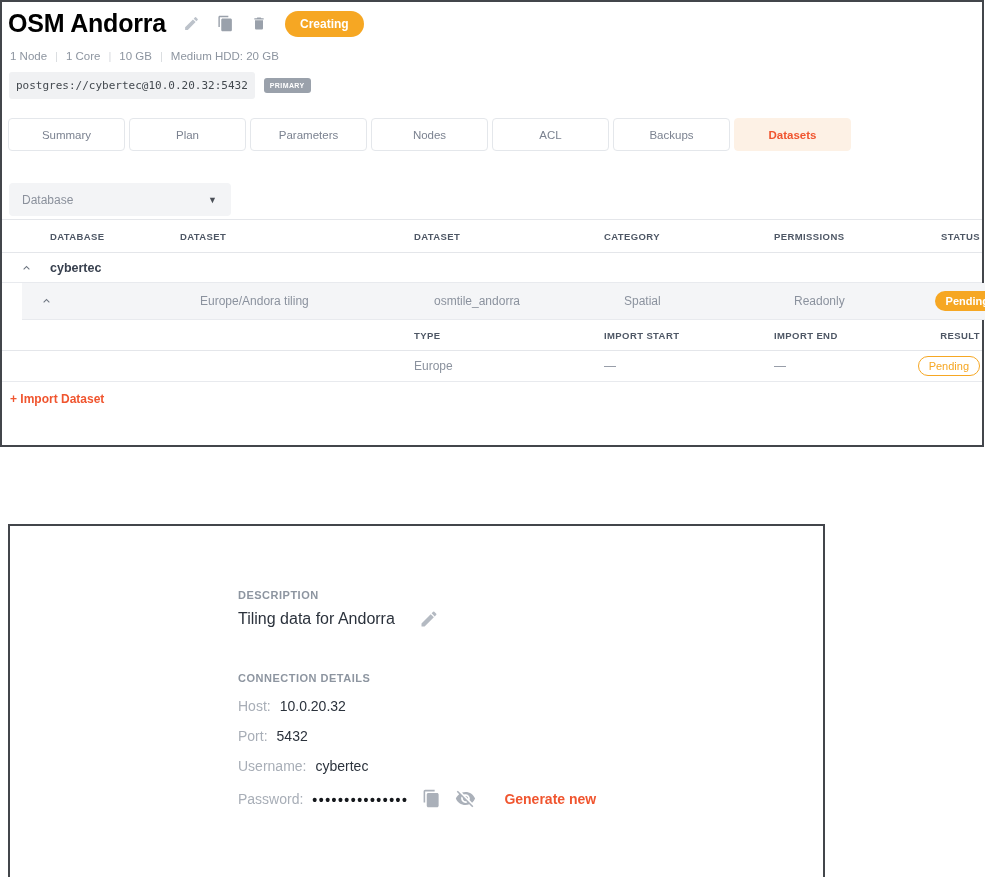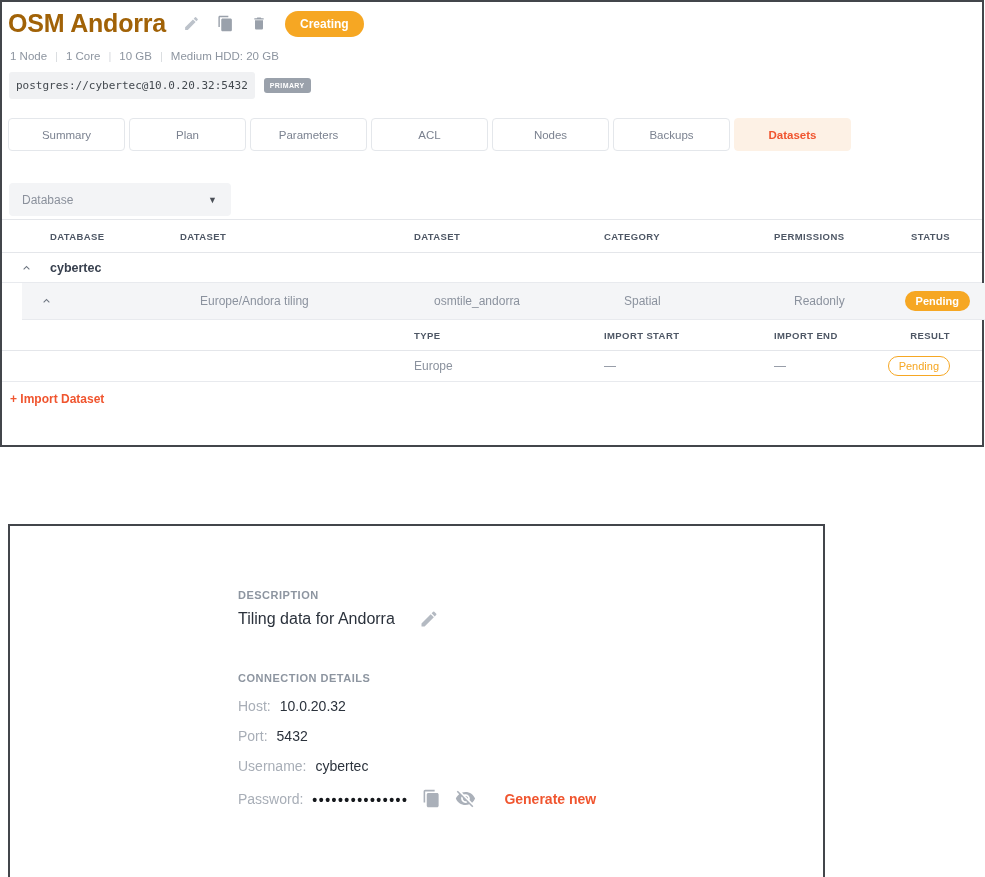--- a/index.html
+++ b/index.html
@@ -5,21 +5,21 @@
   * { box-sizing: border-box; margin: 0; padding: 0; }
   html, body { width: 985px; height: 877px; background: #fff; overflow: hidden; }
   body { font-family: "Liberation Sans", sans-serif; position: relative; }
 
   .panel { position: absolute; background: #fff; border: 2px solid #43464b; }
   #top-panel { left: 0; top: 0; width: 984px; height: 447px; }
   #bottom-panel { left: 8px; top: 524px; width: 817px; height: 363px; }
 
   
   .title-row { position: absolute; left: 6px; top: 7px; display: flex; align-items: center; }
-  .cluster-title { font-size: 25px; font-weight: bold; color: #a16207; letter-spacing: -0.2px; }
+  .cluster-title { font-size: 25px; font-weight: bold; color: #000000; letter-spacing: -0.2px; }
   .icon-btn { background: none; border: none; cursor: pointer; display: inline-flex; align-items: center; padding: 0; }
   .title-row .icon-btn { margin-left: 17px; }
   .pill { display: inline-block; background: #f6a723; color: #fff; font-weight: bold; border-radius: 14px; }
   .creating-badge { margin-left: 18px; font-size: 12px; padding: 6px 15px; }
 
   .specs-row { position: absolute; left: 8px; top: 48px; font-size: 11.5px; color: #8d95a0; display: flex; align-items: center; }
   .spec-sep { color: #d7dade; margin: 0 8px; font-size: 11px; }
 
   .conn-row { position: absolute; left: 7px; top: 70px; display: flex; align-items: center; }
   .conn-box { background: #f0f1f3; border-radius: 3px; padding: 7px 7px; font-family: "DejaVu Sans Mono", monospace; font-size: 11px; color: #43494f; }
@@ -38,21 +38,21 @@
   
   .tbl { position: absolute; left: 0; top: 217px; width: 100%; }
   .trow { position: relative; width: 100%; }
   .trow .cell { position: absolute; top: 50%; transform: translateY(-50%); white-space: nowrap; }
   .col-chev { left: 18px; }
   .col-db   { left: 48px; }
   .col-ds   { left: 178px; }
   .col-sch  { left: 412px; }
   .col-cat  { left: 602px; }
   .col-perm { left: 772px; }
-  .col-stat { right: 32px; left: auto; }
+  .col-stat { right: 2px; left: auto; }
   .hdr { height: 34px; border-top: 1px solid #e4e6ea; border-bottom: 1px solid #e4e6ea; }
   .hdr .cell { font-size: 9.5px; font-weight: bold; color: #4e5765; letter-spacing: 0.4px; }
   .row-db { height: 30px; border-bottom: 1px solid #e8eaee; }
   .row-db .db-name { font-size: 12.5px; font-weight: bold; color: #39414f; }
   .row-dataset { height: 37px; background: #f4f5f7; border-bottom: 1px solid #e8eaee; margin-left: 20px; }
   .row-sub { height: 31px; border-bottom: 1px solid #e4e6ea; }
   .row-sub .cell { font-size: 9.5px; font-weight: bold; color: #4e5765; letter-spacing: 0.4px; }
   .row-import { height: 31px; border-bottom: 1px solid #e8eaee; }
   .muted { font-size: 12px; color: #8b929e; }
   .status-filled { font-size: 11px; padding: 4px 11px; }
@@ -117,22 +117,22 @@
 
   <div class="conn-row">
     <span class="conn-box">postgres://cybertec@10.0.20.32:5432</span>
     <span class="primary-badge">PRIMARY</span>
   </div>
 
   <div class="tabs-row">
     <button class="tab">Summary</button>
     <button class="tab">Plan</button>
     <button class="tab">Parameters</button>
+    <button class="tab">Nodes</button>
     <button class="tab">ACL</button>
-    <button class="tab">Nodes</button>
     <button class="tab">Backups</button>
     <button class="tab active">Datasets</button>
   </div>
 
   <div class="db-select">
     <span class="db-select-label">Database</span>
     <span class="db-caret">▼</span>
   </div>
 
   <div class="tbl">

